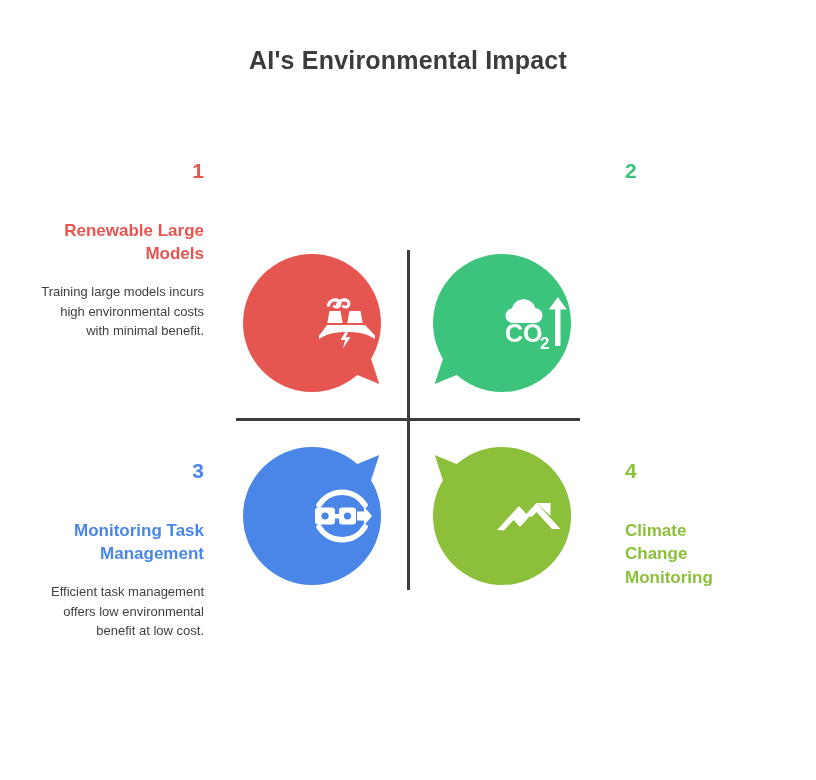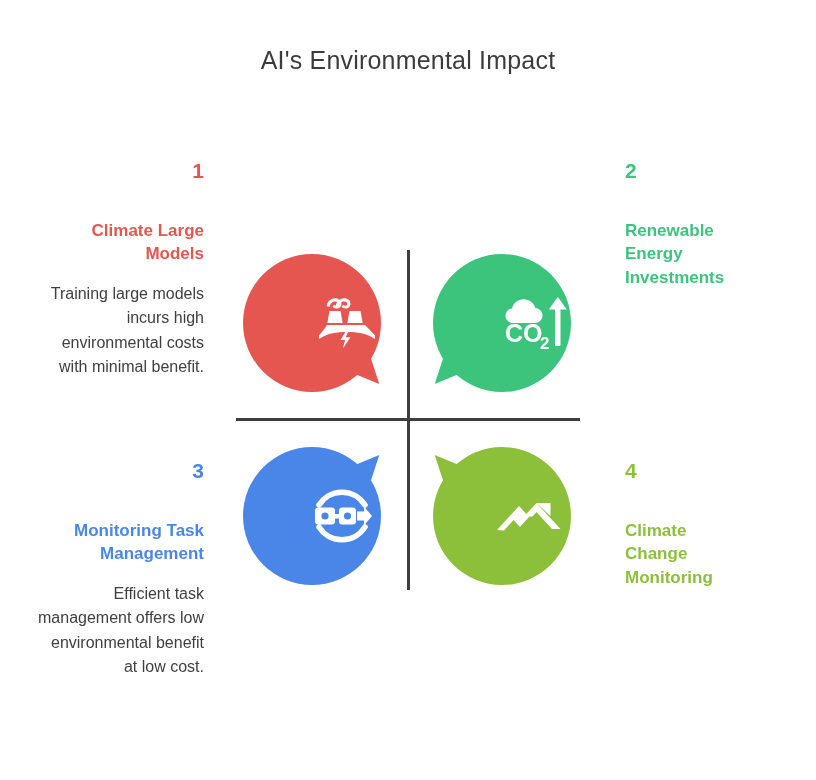--- a/index.html
+++ b/index.html
@@ -15,21 +15,21 @@
     position: relative;
   }
 
   #page-title {
     position: absolute;
     top: 46px;
     left: 0;
     width: 816px;
     text-align: center;
     font-size: 25px;
-    font-weight: normal;
+    font-weight: bold;
     color: #3c3c3c;
     letter-spacing: 0.2px;
   }
 
   
   .matrix {
     position: absolute;
     left: 236px;
     top: 248px;
     width: 344px;
@@ -123,21 +123,21 @@
     line-height: 1;
     margin-bottom: 38px;
   }
   .q-heading {
     font-size: 17px;
     font-weight: bold;
     line-height: 1.38;
     margin-bottom: 16px;
   }
   .q-body {
-    font-size: 16px;
+    font-size: 13px;
     line-height: 1.52;
     color: #3f3f3f;
   }
 
   #text-1 { left: 38px;  top: 160px; }
   #text-2 { left: 625px; top: 160px; }
   #text-3 { left: 38px;  top: 460px; }
   #text-4 { left: 625px; top: 460px; }
 
   
@@ -219,27 +219,26 @@
         <path d="M4 44 l22 -24 l10 11 l-9 10 l-6.5 -7 l-9.5 10.5 z"></path>
         <path d="M30.5 31 l13 -14 l24 26 l-8.5 0 l-15.5 -17 l-4 4.5 z"></path>
         <path d="M43.5 17 l14 0 l0 13 z"></path>
       </g>
     </svg>
   </div>
 </div>
 
 <div class="quad-text left" id="text-1">
   <div class="q-num" style="color:#e4564f;">1</div>
-  <div class="q-heading" style="color:#e4564f;">Climate Large Models</div>
+  <div class="q-heading" style="color:#e4564f;">Renewable Large Models</div>
   <div class="q-body">Training large models incurs high environmental costs with minimal benefit.</div>
 </div>
 
 <div class="quad-text right" id="text-2">
   <div class="q-num" style="color:#3cc47c;">2</div>
-  <div class="q-heading" style="color:#3cc47c;">Renewable Energy Investments</div>
 </div>
 
 <div class="quad-text left" id="text-3">
   <div class="q-num" style="color:#4a86e8;">3</div>
   <div class="q-heading" style="color:#4a86e8;">Monitoring Task Management</div>
   <div class="q-body">Efficient task management offers low environmental benefit at low cost.</div>
 </div>
 
 <div class="quad-text right" id="text-4">
   <div class="q-num" style="color:#8cc03a;">4</div>

